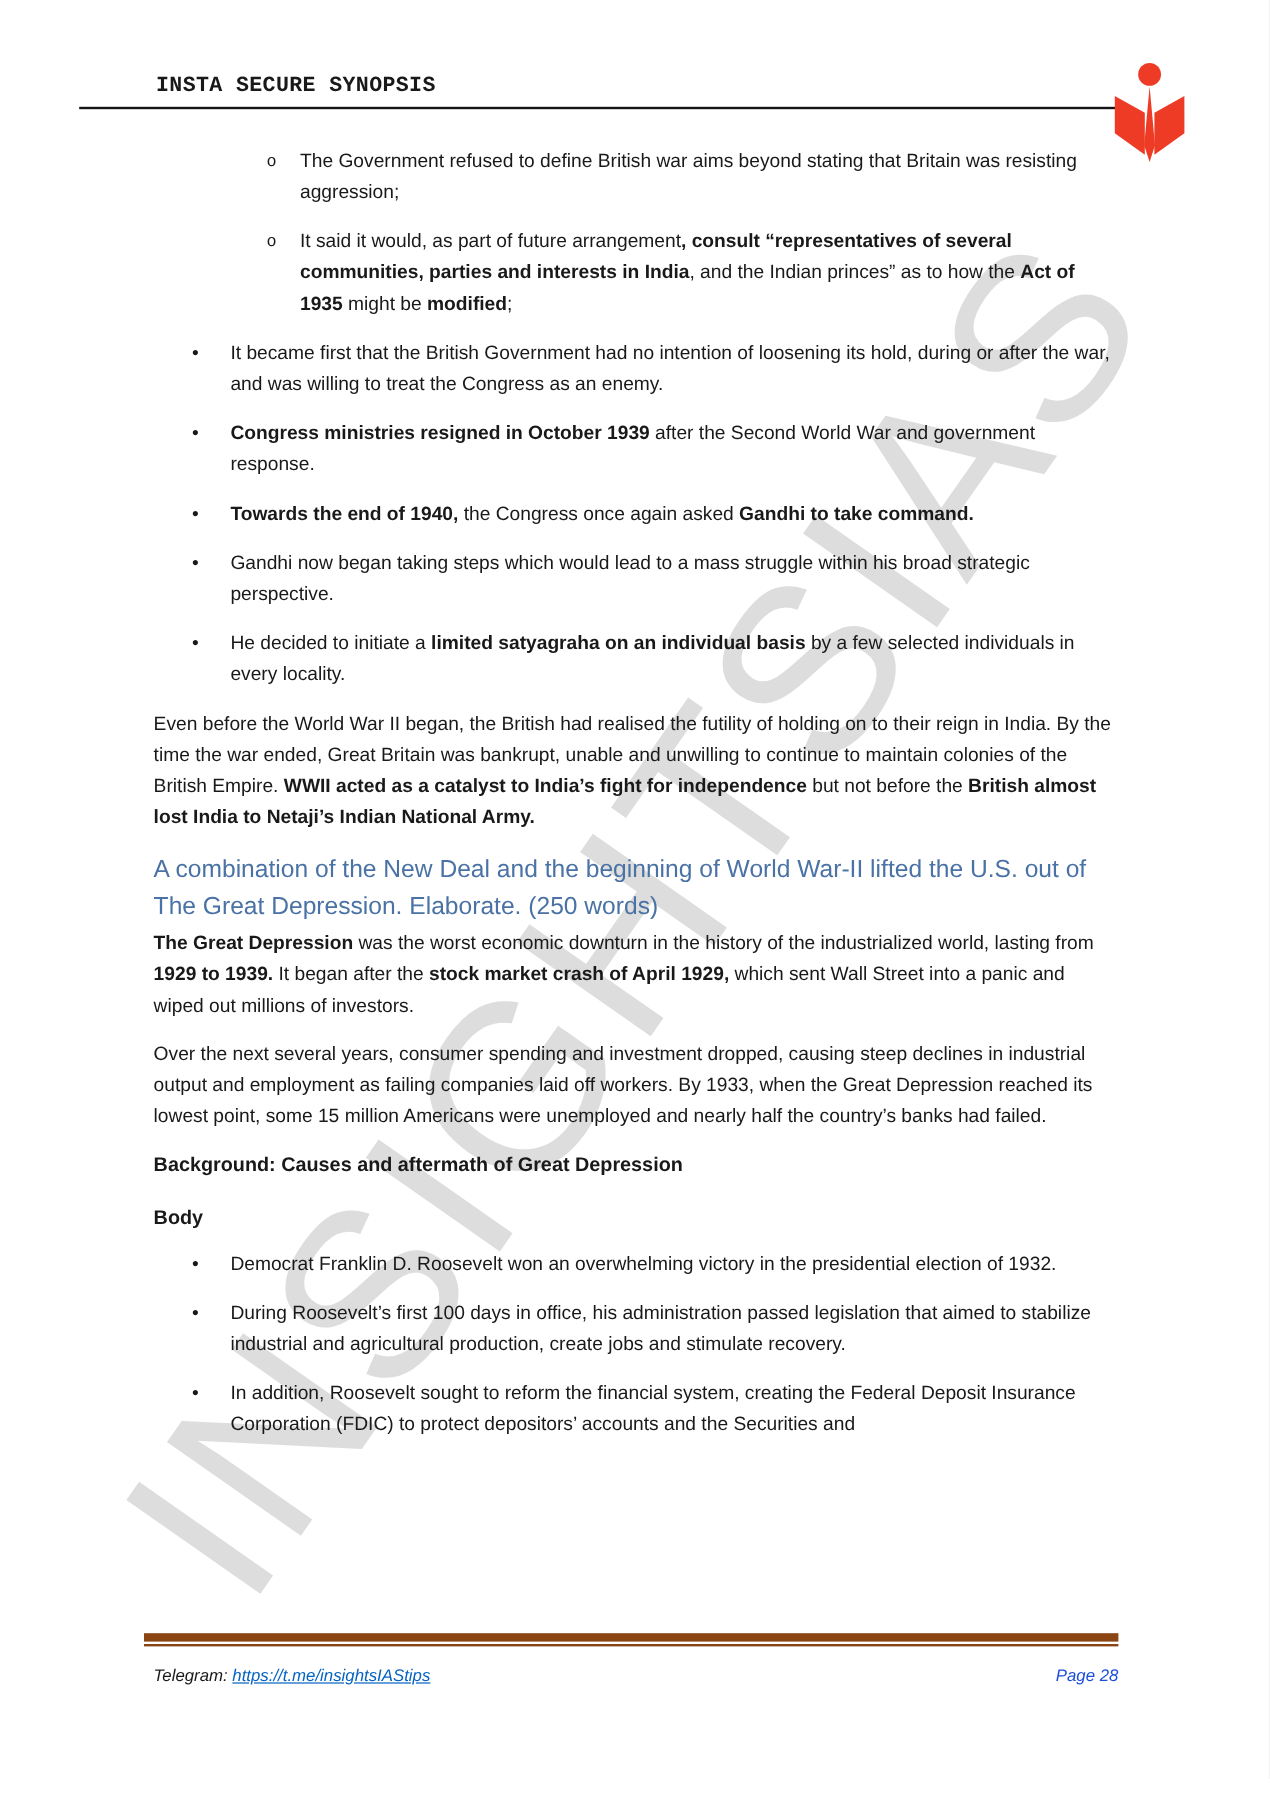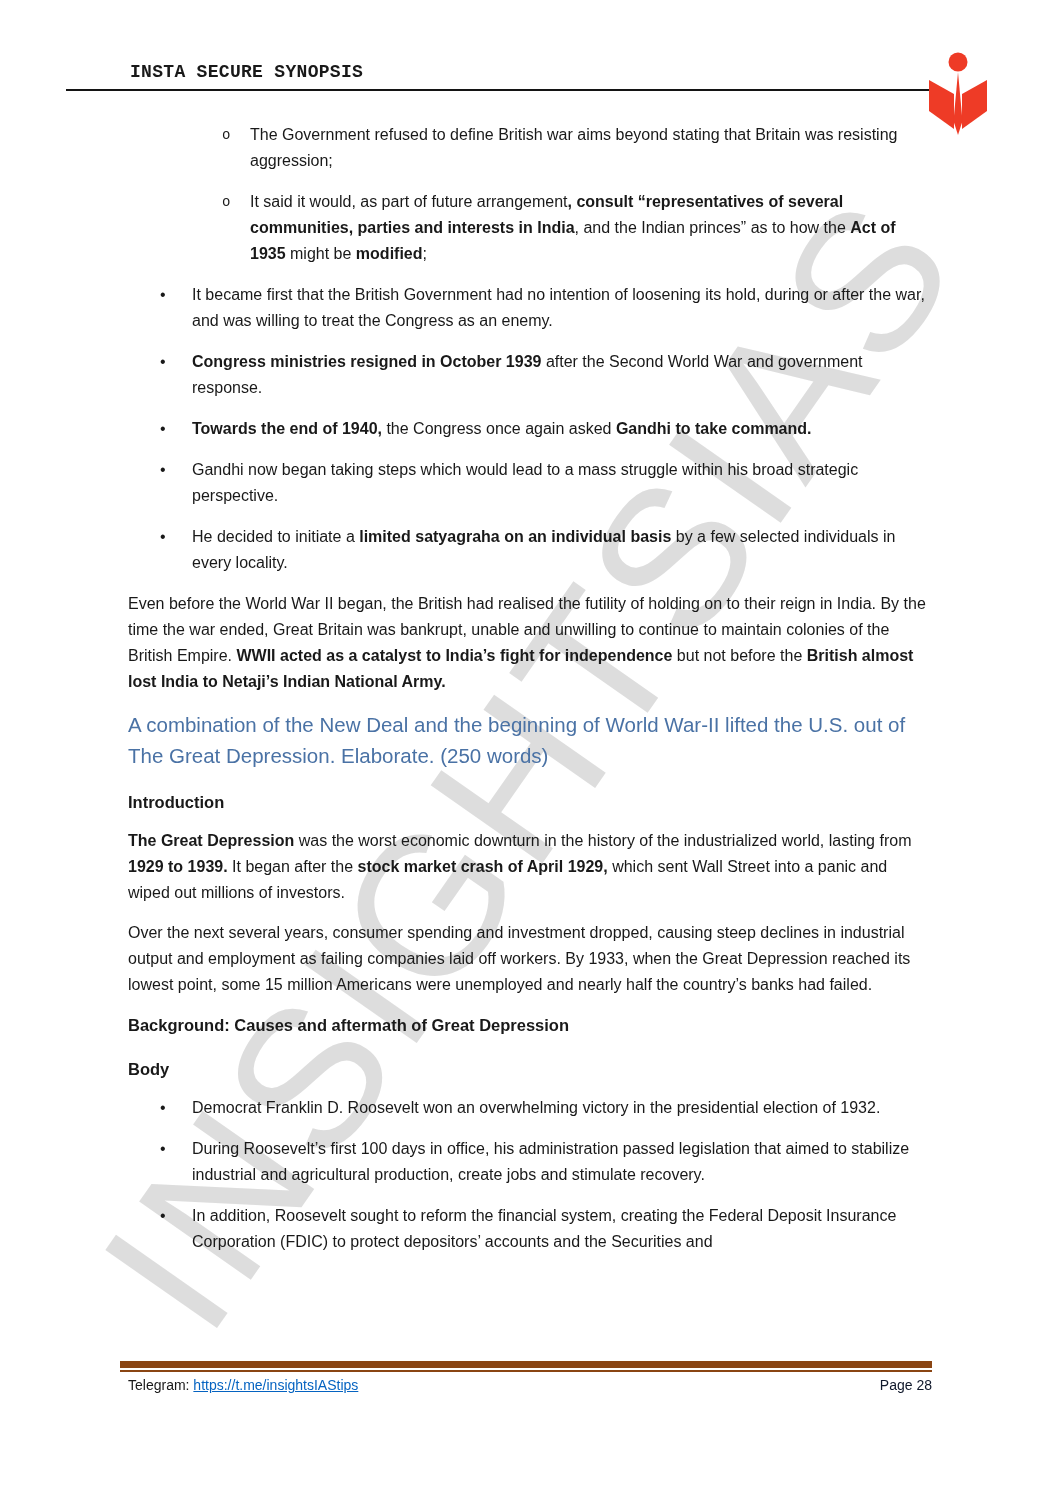--- a/index.html
+++ b/index.html
@@ -45,25 +45,25 @@
     color:var(--heading-blue,#4a72a5);font-size:20.5px;line-height:31px;
     font-weight:400;margin:9px 0 3px;
   }
   .reference{font-weight:700;font-style:italic;font-size:15.5px;line-height:23px;margin:0 0 4px;}
   .mt18{margin-top:18px;}
 
   
   .footer{position:absolute;left:120px;top:1361px;width:812px;z-index:2;font-size:14px;}
   .footer-bar{height:7px;background:var(--footer-bar-brown,#8a4513);}
   .footer-bar-thin{height:2px;background:var(--footer-bar-brown,#8a4513);margin-top:2px;}
-  .footer-lines{padding-left:8px;margin-top:3px;}
+  .footer-lines{padding-left:8px;margin-top:14px;font-style:italic;}
   .footer-line{line-height:20.5px;}
   .footer-line.first{display:flex;justify-content:space-between;}
   .flink{color:var(--link-blue,#0563c1);text-decoration:underline;cursor:pointer;}
-  .pagenum{color:#0f172a;}
+  .pagenum{color:#1d4ed8;}
 </style>
 </head>
 <body>
 
 <div class="page">
 
   <div class="watermark">INSIGHTSIAS</div>
 
   <div class="header-title">INSTA SECURE SYNOPSIS</div>
   <div class="header-rule"></div>
@@ -104,21 +104,20 @@
     </div>
     <div class="item">
       <span class="marker">•</span>
       <span class="txt"><span>He decided to initiate a </span><span class="b">limited satyagraha on an individual basis</span><span> by a few selected individuals in every locality.</span></span>
     </div>
 
     <p class="para"><span>Even before the World War II began, the British had realised the futility of holding on to their reign in India. By the time the war ended, Great Britain was bankrupt, unable and unwilling to continue to maintain colonies of the British Empire. </span><span class="b">WWII acted as a catalyst to India’s fight for independence</span><span> but not before the </span><span class="b">British almost lost India to Netaji’s Indian National Army.</span></p>
 
     <div class="question-heading">A combination of the New Deal and the beginning of World War-II lifted the U.S. out of The Great Depression. Elaborate. (250 words)</div>
 
-    <div class="sec-heading mt18">Introduction</div>
     <p class="para"><span class="b">The Great Depression</span><span> was the worst economic downturn in the history of the industrialized world, lasting from </span><span class="b">1929 to 1939.</span><span> It began after the </span><span class="b">stock market crash of April 1929,</span><span> which sent Wall Street into a panic and wiped out millions of investors.</span></p>
     <p class="para"><span>Over the next several years, consumer spending and investment dropped, causing steep declines in industrial output and employment as failing companies laid off workers. By 1933, when the Great Depression reached its lowest point, some 15 million Americans were unemployed and nearly half the country’s banks had failed.</span></p>
 
     <div class="sec-heading">Background: Causes and aftermath of Great Depression</div>
     <div class="sec-heading mt18">Body</div>
 
     <div class="item">
       <span class="marker">•</span>
       <span class="txt"><span>Democrat Franklin D. Roosevelt won an overwhelming victory in the presidential election of 1932.</span></span>
     </div>

